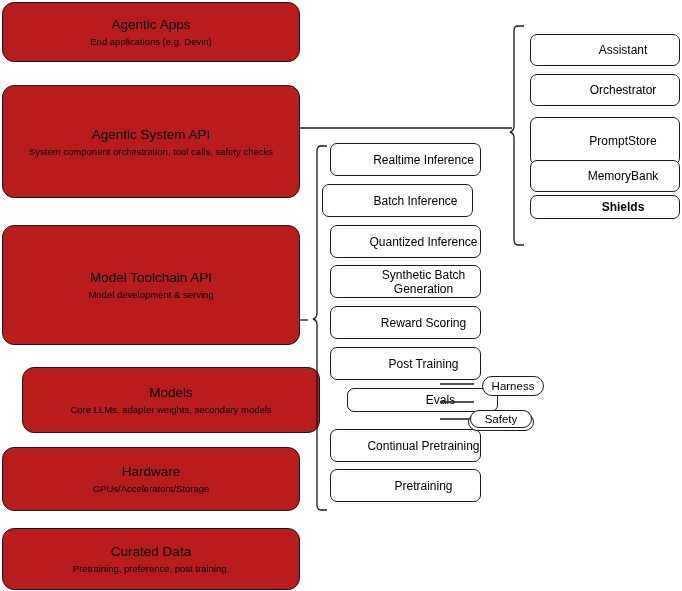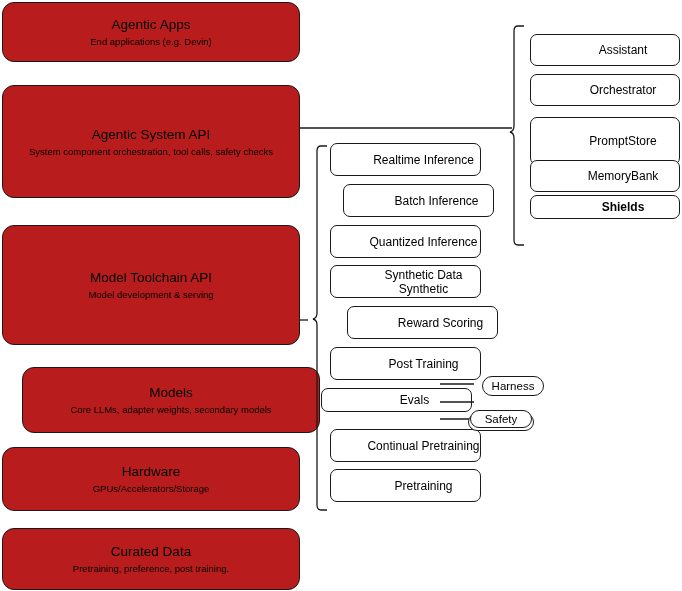--- a/index.html
+++ b/index.html
@@ -123,36 +123,36 @@
   </div>
 
   <div class="node" style="left:2px; top:528px; width:298px; height:62px;">
     <div class="title">Curated Data</div>
     <div class="subtitle">Pretraining, preference, post training.</div>
   </div>
 
   <div class="pill" style="left:330px; top:143px; width:151px; height:33px;">
     <span>Realtime Inference</span>
   </div>
-  <div class="pill" style="left:343px; top:184px; width:151px; height:33px;">
+  <div class="pill" style="left:322px; top:184px; width:151px; height:33px;">
     <span>Batch Inference</span>
   </div>
   <div class="pill" style="left:330px; top:225px; width:151px; height:33px;">
     <span>Quantized Inference</span>
   </div>
   <div class="pill" style="left:330px; top:265px; width:151px; height:33px;">
-    <span>Synthetic Data Synthetic</span>
+    <span>Synthetic Batch Generation</span>
   </div>
-  <div class="pill" style="left:330px; top:306px; width:151px; height:33px;margin-left:17px;">
+  <div class="pill" style="left:330px; top:306px; width:151px; height:33px;">
     <span>Reward Scoring</span>
   </div>
   <div class="pill" style="left:330px; top:347px; width:151px; height:33px;">
     <span>Post Training</span>
   </div>
-  <div class="pill" style="left:321px; top:388px; width:151px; height:24px;justify-content:center;">
+  <div class="pill" style="left:347px; top:388px; width:151px; height:24px;justify-content:center;">
     <span>Evals</span>
   </div>
   <div class="pill" style="left:330px; top:429px; width:151px; height:33px;">
     <span>Continual Pretraining</span>
   </div>
   <div class="pill" style="left:330px; top:469px; width:151px; height:33px;">
     <span>Pretraining</span>
   </div>
 
   <div class="badge" style="left:482px; top:376px; width:62px; height:20px;">

